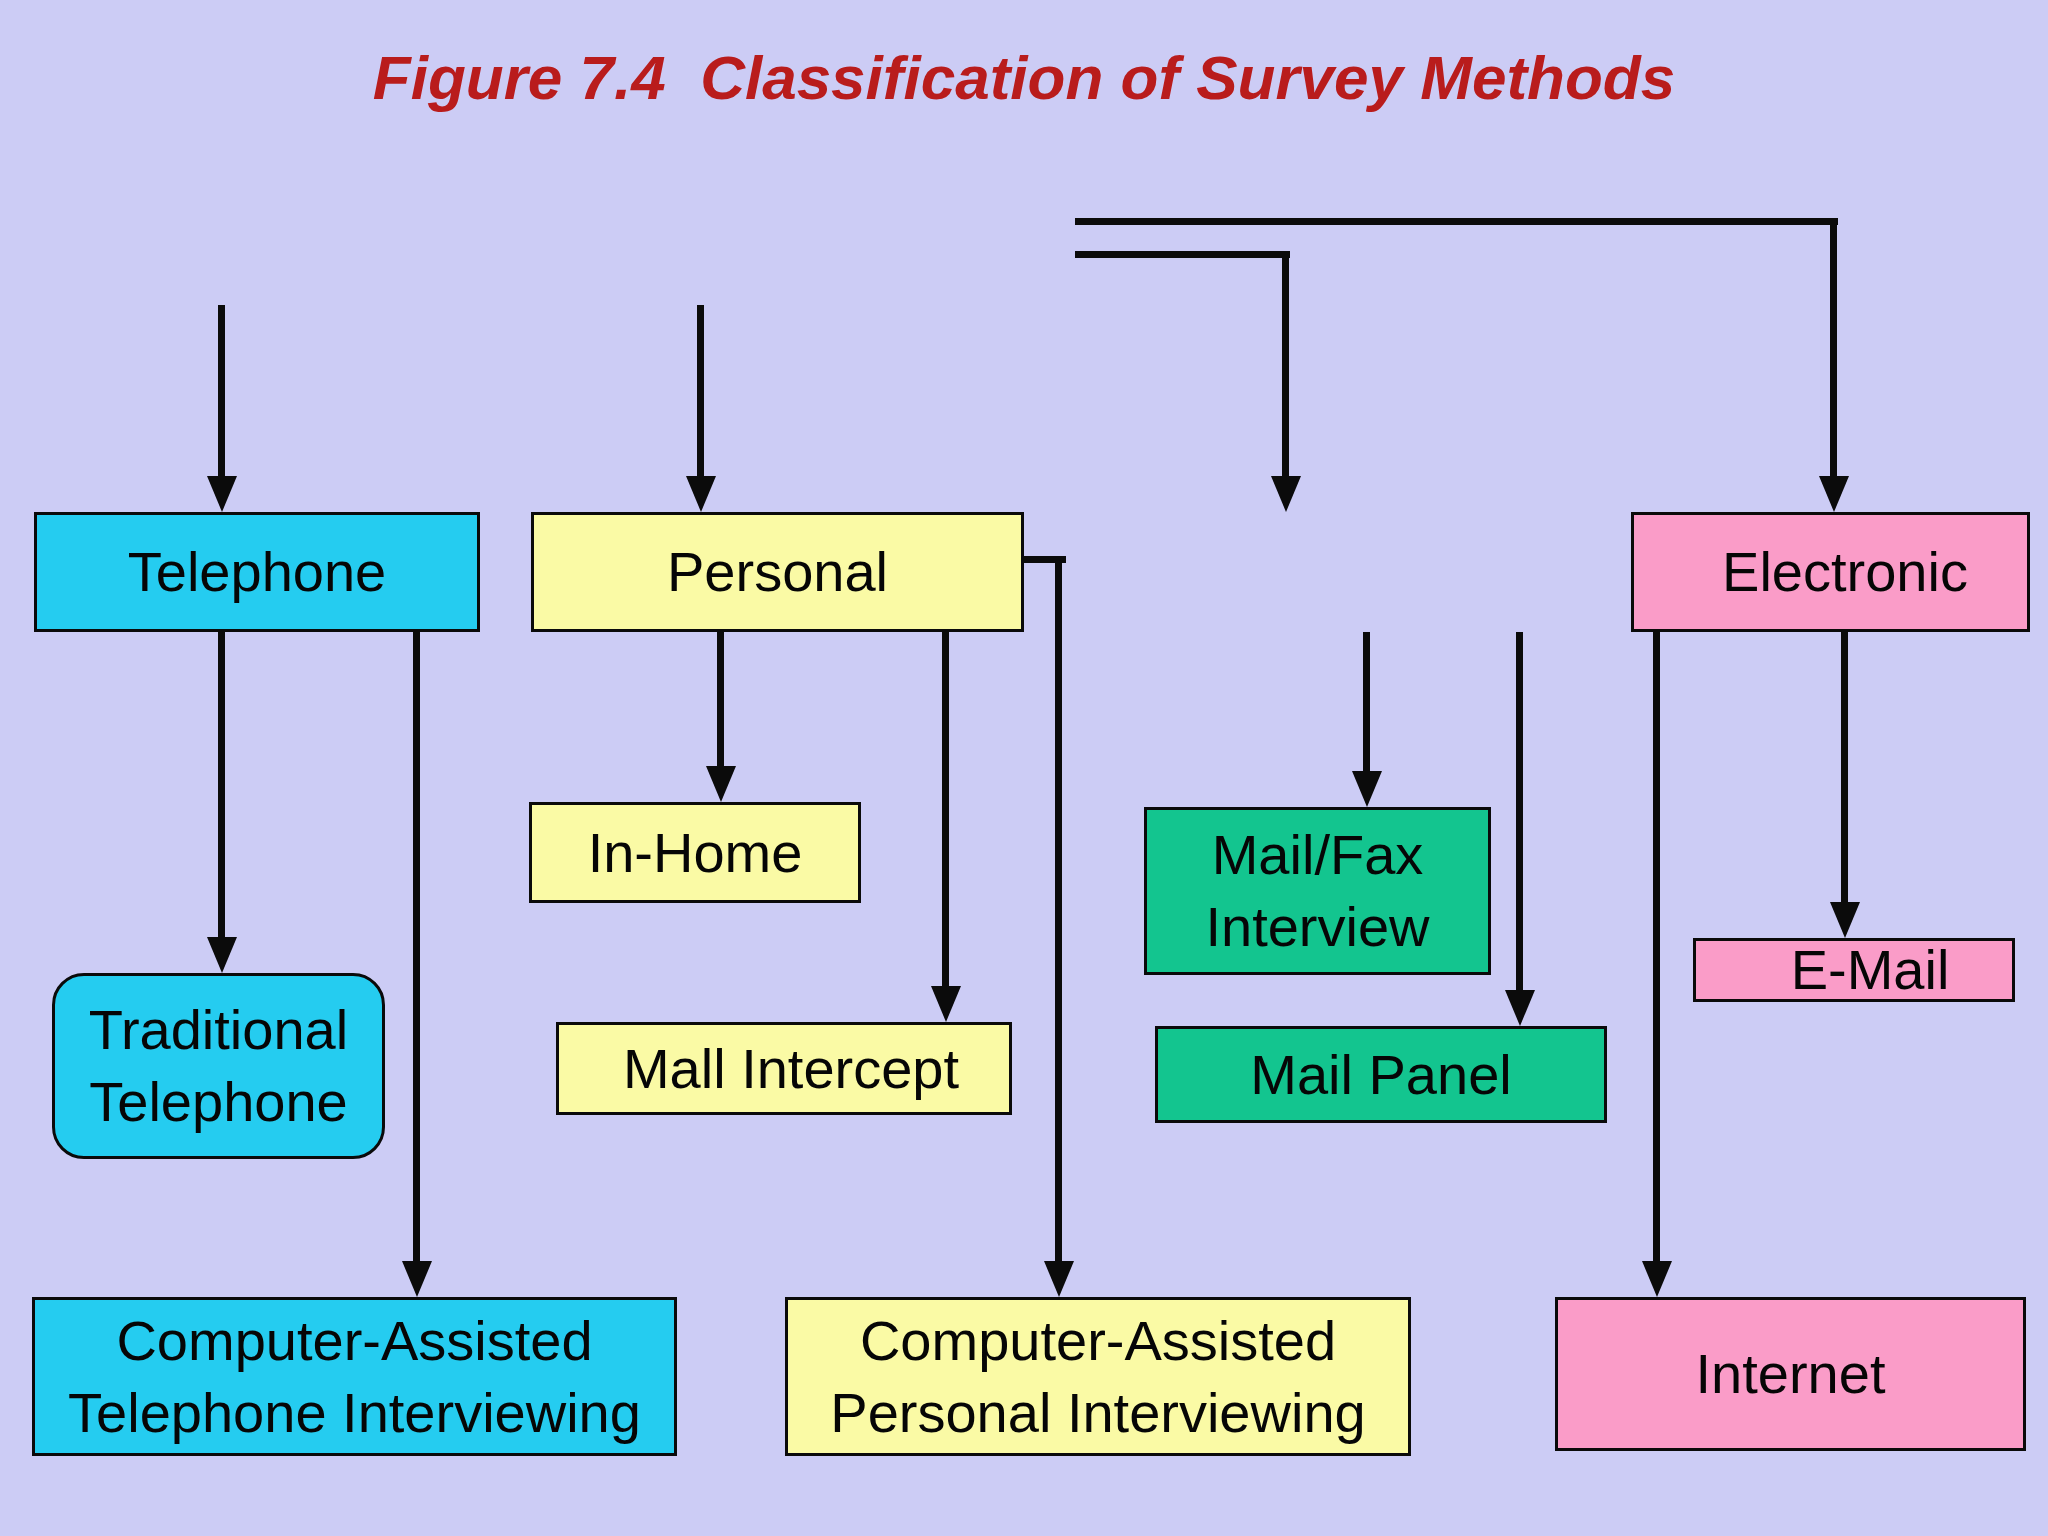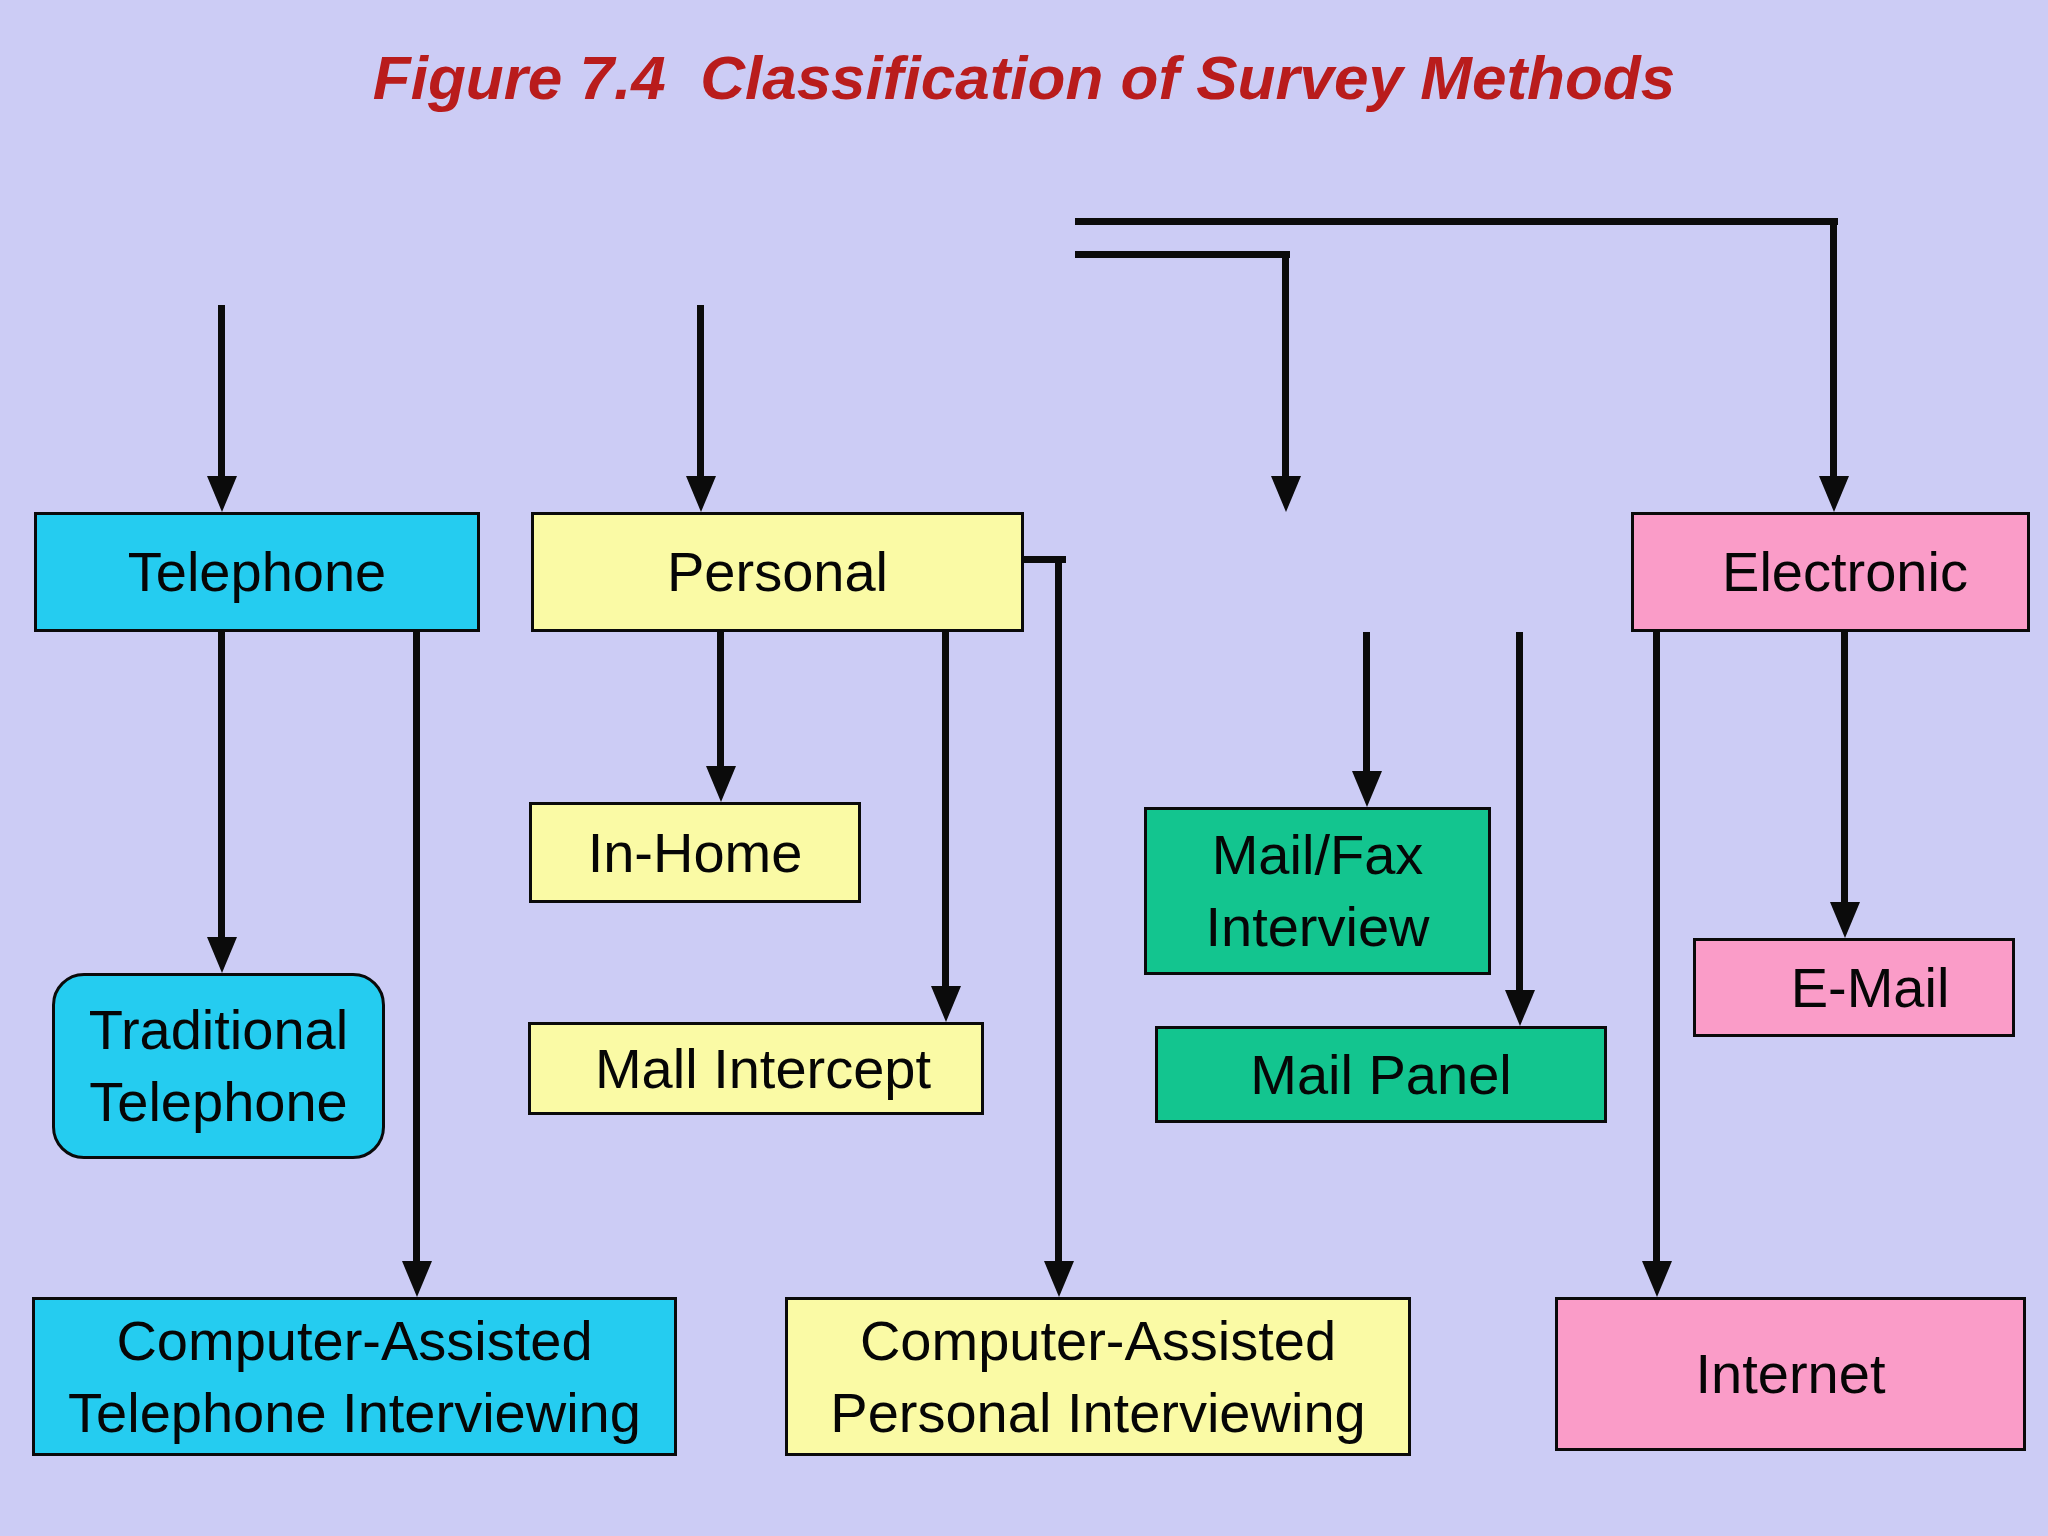--- a/index.html
+++ b/index.html
@@ -53,25 +53,25 @@
   <div class="node" style="left: 1631px; top: 512px; width: 399px; height: 120px; background: rgb(250, 156, 200); padding-left: 29px;">Electronic</div>
 
   <div class="node" style="left: 1144px; top: 807px; width: 347px; height: 168px; background: rgb(19, 197, 143);">Mail/Fax
 Interview</div>
 
   <div class="node" style="left: 529px; top: 802px; width: 332px; height: 101px; background: rgb(250, 250, 165);">In-Home</div>
 
   <div class="node" style="left: 52px; top: 973px; width: 333px; height: 186px; background: rgb(37, 204, 240); border-radius: 32px;">Traditional
 Telephone</div>
 
-  <div class="node" style="left: 528px; top: 1022px; width: 456px; height: 93px; background: rgb(250, 250, 165); padding-left: 14px;">Mall Intercept</div>
+  <div class="node" style="left: 556px; top: 1022px; width: 456px; height: 93px; background: rgb(250, 250, 165); padding-left: 14px;">Mall Intercept</div>
 
   <div class="node" style="left: 1155px; top: 1026px; width: 452px; height: 97px; background: rgb(19, 197, 143);">Mail Panel</div>
 
-  <div class="node" style="left: 1693px; top: 938px; width: 322px; height: 99px; background: rgb(250, 156, 200); padding-left: 32px;">E-Mail</div>
+  <div class="node" style="left: 1693px; top: 938px; width: 322px; height: 64px; background: rgb(250, 156, 200); padding-left: 32px;">E-Mail</div>
 
   <div class="node" style="left: 32px; top: 1297px; width: 645px; height: 159px; background: rgb(37, 204, 240);">Computer-Assisted
 Telephone Interviewing</div>
 
   <div class="node" style="left: 785px; top: 1297px; width: 626px; height: 159px; background: rgb(250, 250, 165);">Computer-Assisted
 Personal Interviewing</div>
 
   <div class="node" style="left: 1555px; top: 1297px; width: 471px; height: 154px; background: rgb(250, 156, 200);">Internet</div>
 
   <div class="line vl" style="left: 218px; top: 305px; height: 173px; background: rgb(11, 11, 11);"></div>

